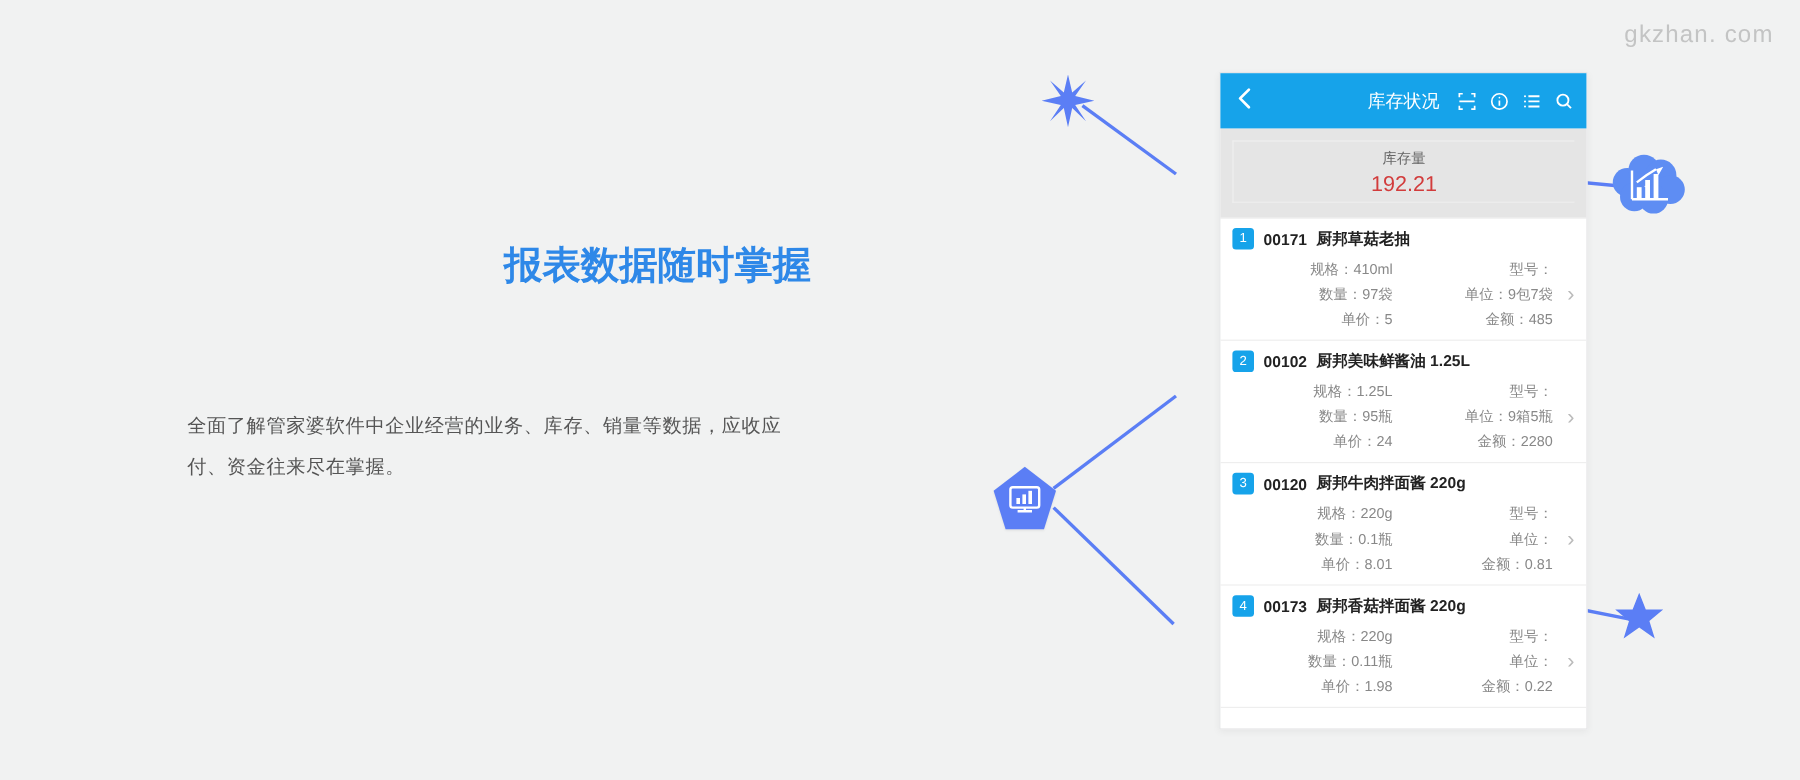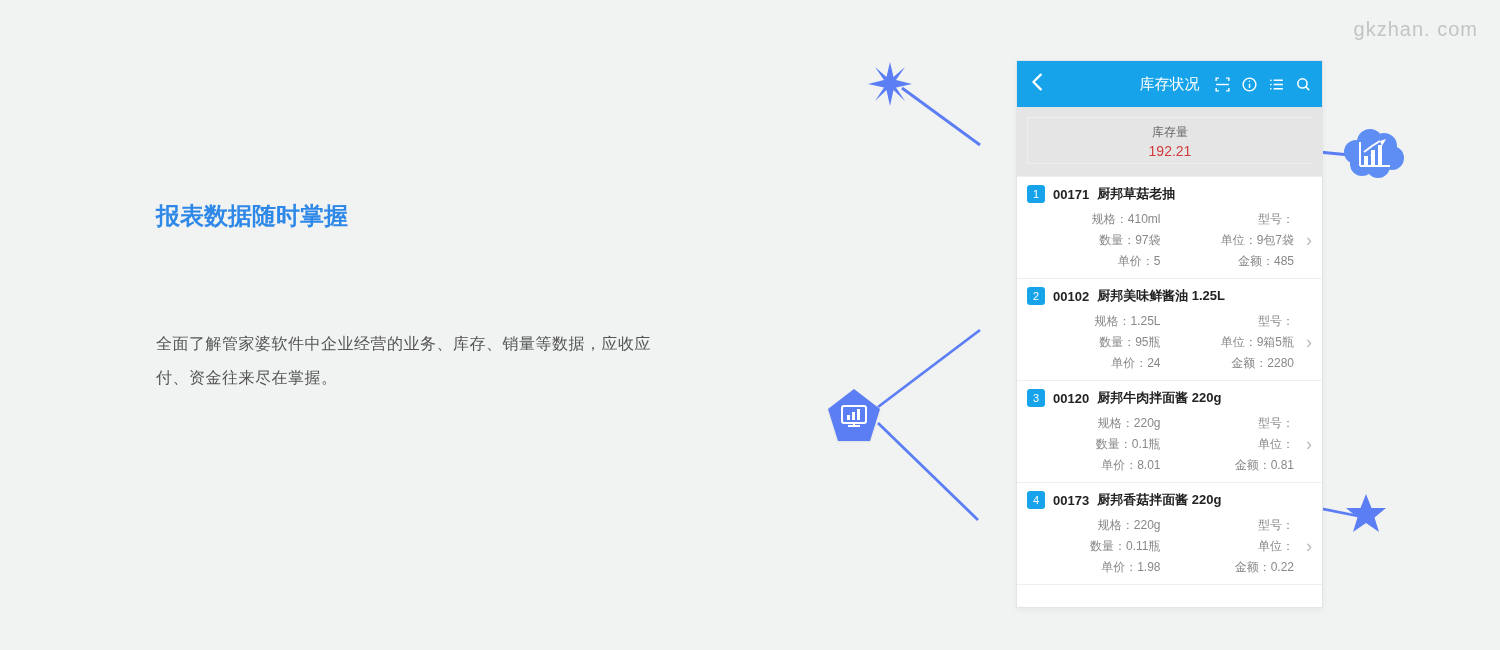--- a/index.html
+++ b/index.html
@@ -20,23 +20,24 @@
       letter-spacing: 1px;
     }
     .left-block {
       position: absolute;
       left: 156px;
       top: 200px;
       width: 520px;
     }
     .headline {
       color: #2e88e8;
-      font-size: 24px;
+      font-size: 32px;
       font-weight: 600;
       margin-bottom: 95px;
+      text-align: right;
     }
     .body-text {
       color: #555;
       font-size: 16px;
       line-height: 2.1;
       letter-spacing: 0.5px;
     }
     
     .phone {
       position: absolute;
@@ -80,21 +81,21 @@
       border-bottom: 1px solid #eee;
     }
     .summary-box {
       flex: 1;
       text-align: center;
       border: 1px solid #eee;
       padding: 6px 0 4px 0;
     }
     .summary-box:first-child { border-right: none; }
     .summary-label { color: #666; font-size: 12px; margin-bottom: 2px; }
-    .summary-value { color: #d23b3b; font-size: 14px; font-weight: 500; }
+    .summary-value { color: #d23b3b; font-size: 18px; font-weight: 500; }
     .item {
       border-bottom: 1px solid #eee;
       padding: 0 10px 6px 10px;
     }
     .item-head {
       display: flex;
       align-items: center;
       gap: 8px;
       padding: 8px 0 6px 0;
     }

